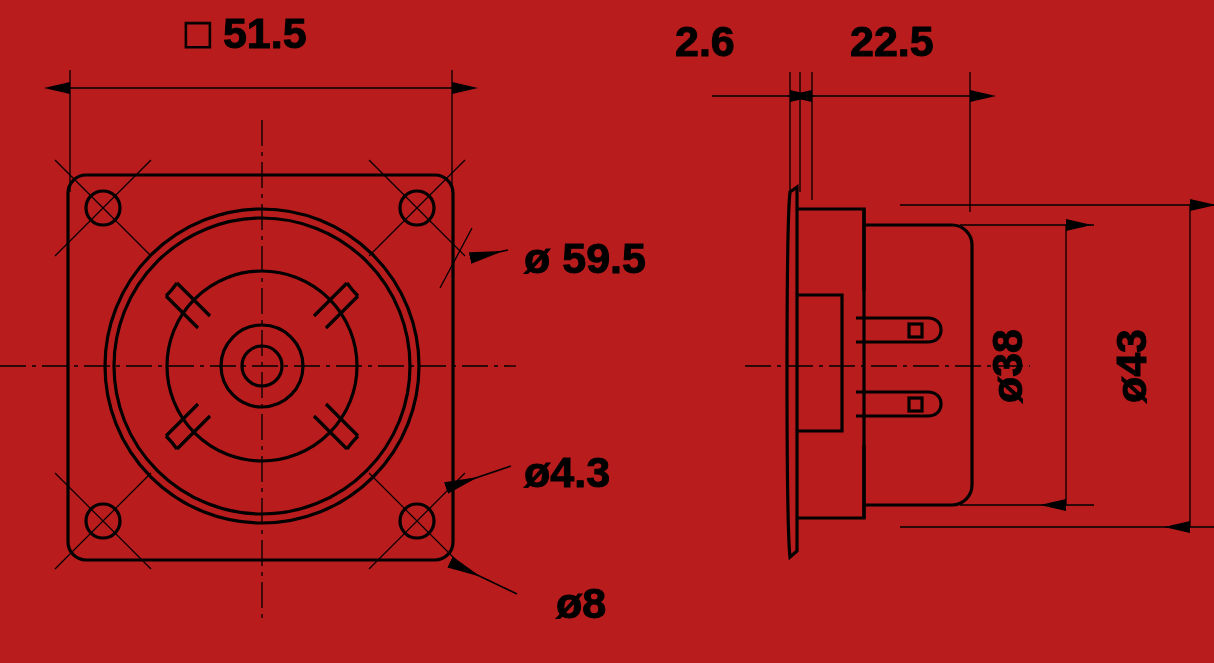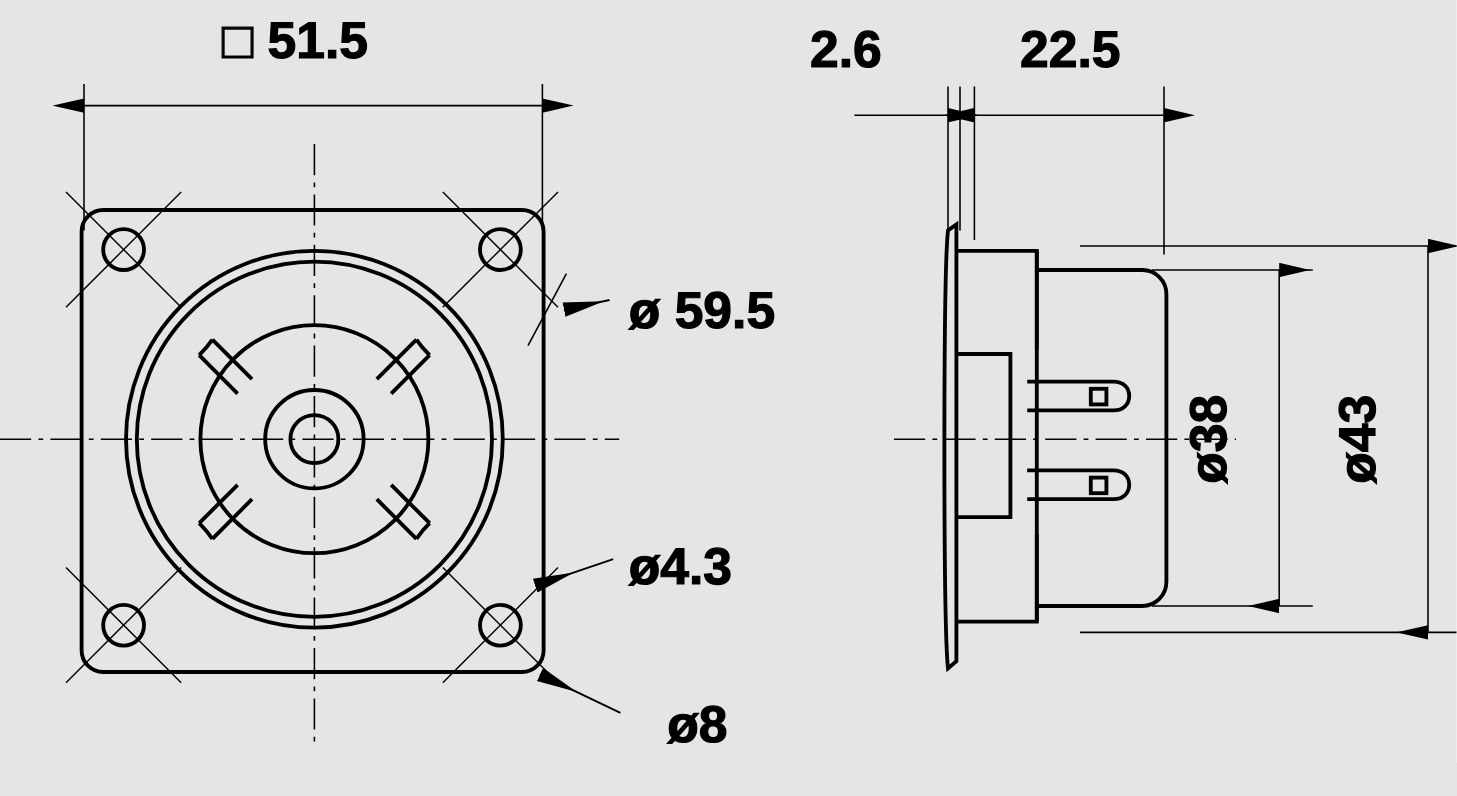--- a/index.html
+++ b/index.html
@@ -2,21 +2,21 @@
 <html><head>
 <meta charset="utf-8">
 <title>Technical Drawing</title>
 <style>
   html,body{margin:0;padding:0;background:#ffffff;}
   body{
     width:1214px;height:663px;
     font-family:"Liberation Sans", sans-serif;
     overflow:hidden;
   }
-  #stage{position:relative;width:1214px;height:663px;background:#e5e5e5;}
+  #stage{position:relative;width:1214px;height:663px;background:#b91c1c;}
   svg#drawing{position:absolute;left:0;top:0;width:1214px;height:663px;display:block;}
   .dimtext{
     font-family:"Liberation Sans", sans-serif;
     font-weight:bold;
     fill:#000;
   }
 </style>
 </head>
 <body>
 

